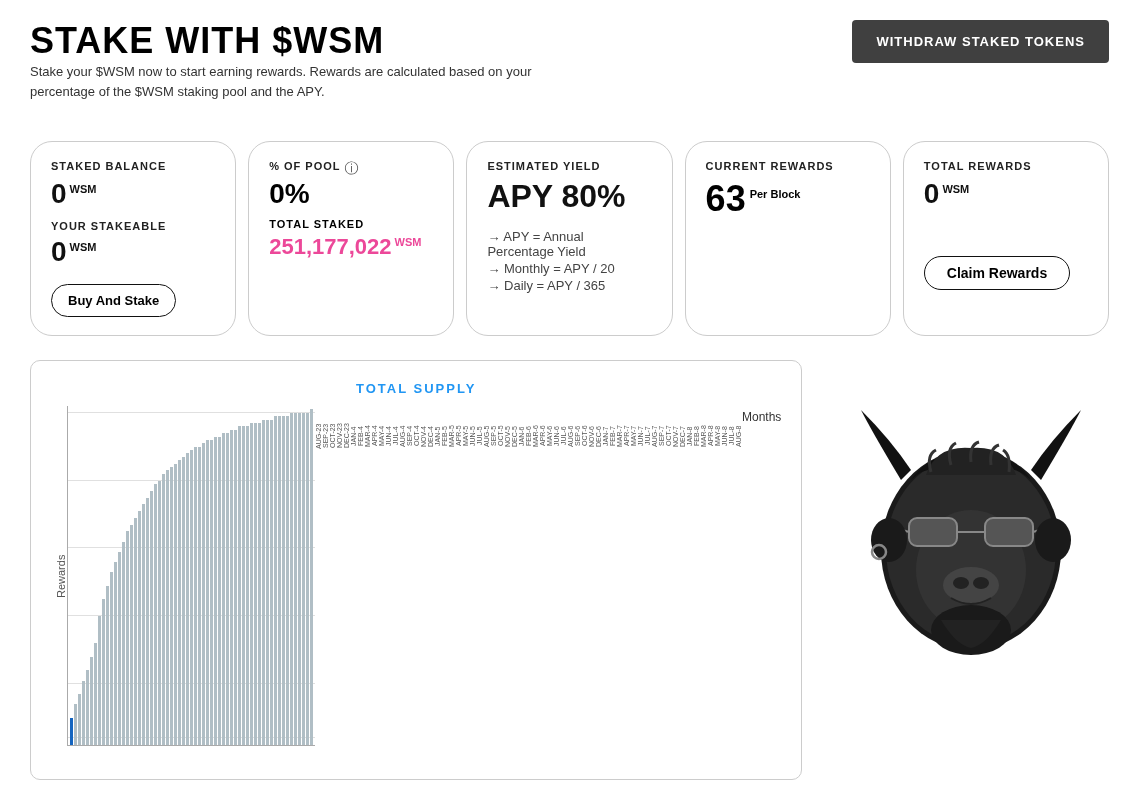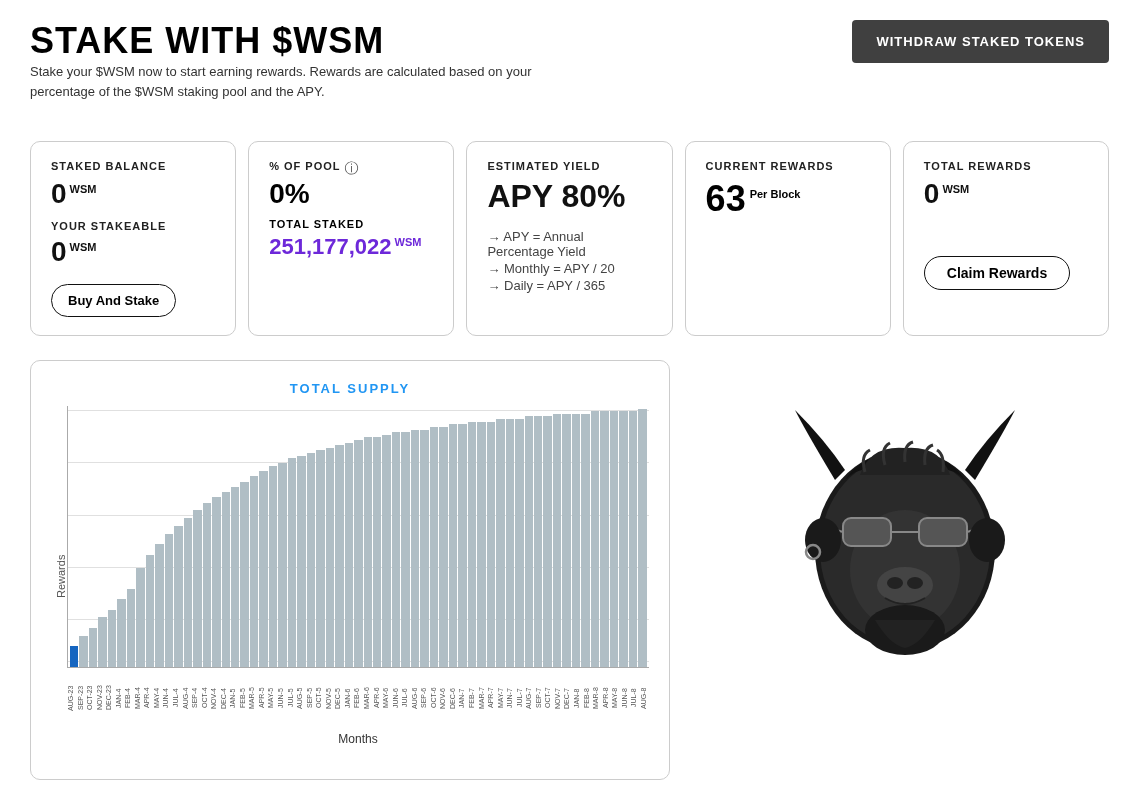--- a/index.html
+++ b/index.html
@@ -47,21 +47,21 @@
     }
 
     .cards-row {
       display: flex;
       gap: 12px;
       margin-bottom: 24px;
     }
 
     .card {
       border: 1px solid #ccc;
-      border-radius: 10px;
+      border-radius: 22px;
       padding: 18px 20px;
       flex: 1;
       min-width: 0;
     }
 
     .card-label {
       font-size: 11px;
       font-weight: 700;
       letter-spacing: 1px;
       color: #222;
@@ -121,21 +121,21 @@
       font-weight: 700;
       letter-spacing: 1px;
       margin-top: 8px;
       margin-bottom: 4px;
       text-transform: uppercase;
     }
 
     .pool-total-value {
       font-size: 22px;
       font-weight: 700;
-      color: #6d28d9;
+      color: #ec4899;
     }
 
     .pool-total-value .unit {
       font-size: 11px;
       font-weight: 700;
       vertical-align: super;
       margin-left: 3px;
     }
 
     .apy-value {
@@ -212,21 +212,21 @@
       font-size: 11px;
       color: #555;
       text-align: center;
       padding-right: 4px;
       flex-shrink: 0;
     }
 
     .chart-inner {
       flex: 1;
       display: flex;
-      flex-direction: column;
+      flex-direction: row;
     }
 
     .bars-area {
       flex: 1;
       display: flex;
       align-items: flex-end;
       position: relative;
       border-left: 1.5px solid #aaa;
       border-bottom: 1.5px solid #aaa;
       padding-bottom: 0;

